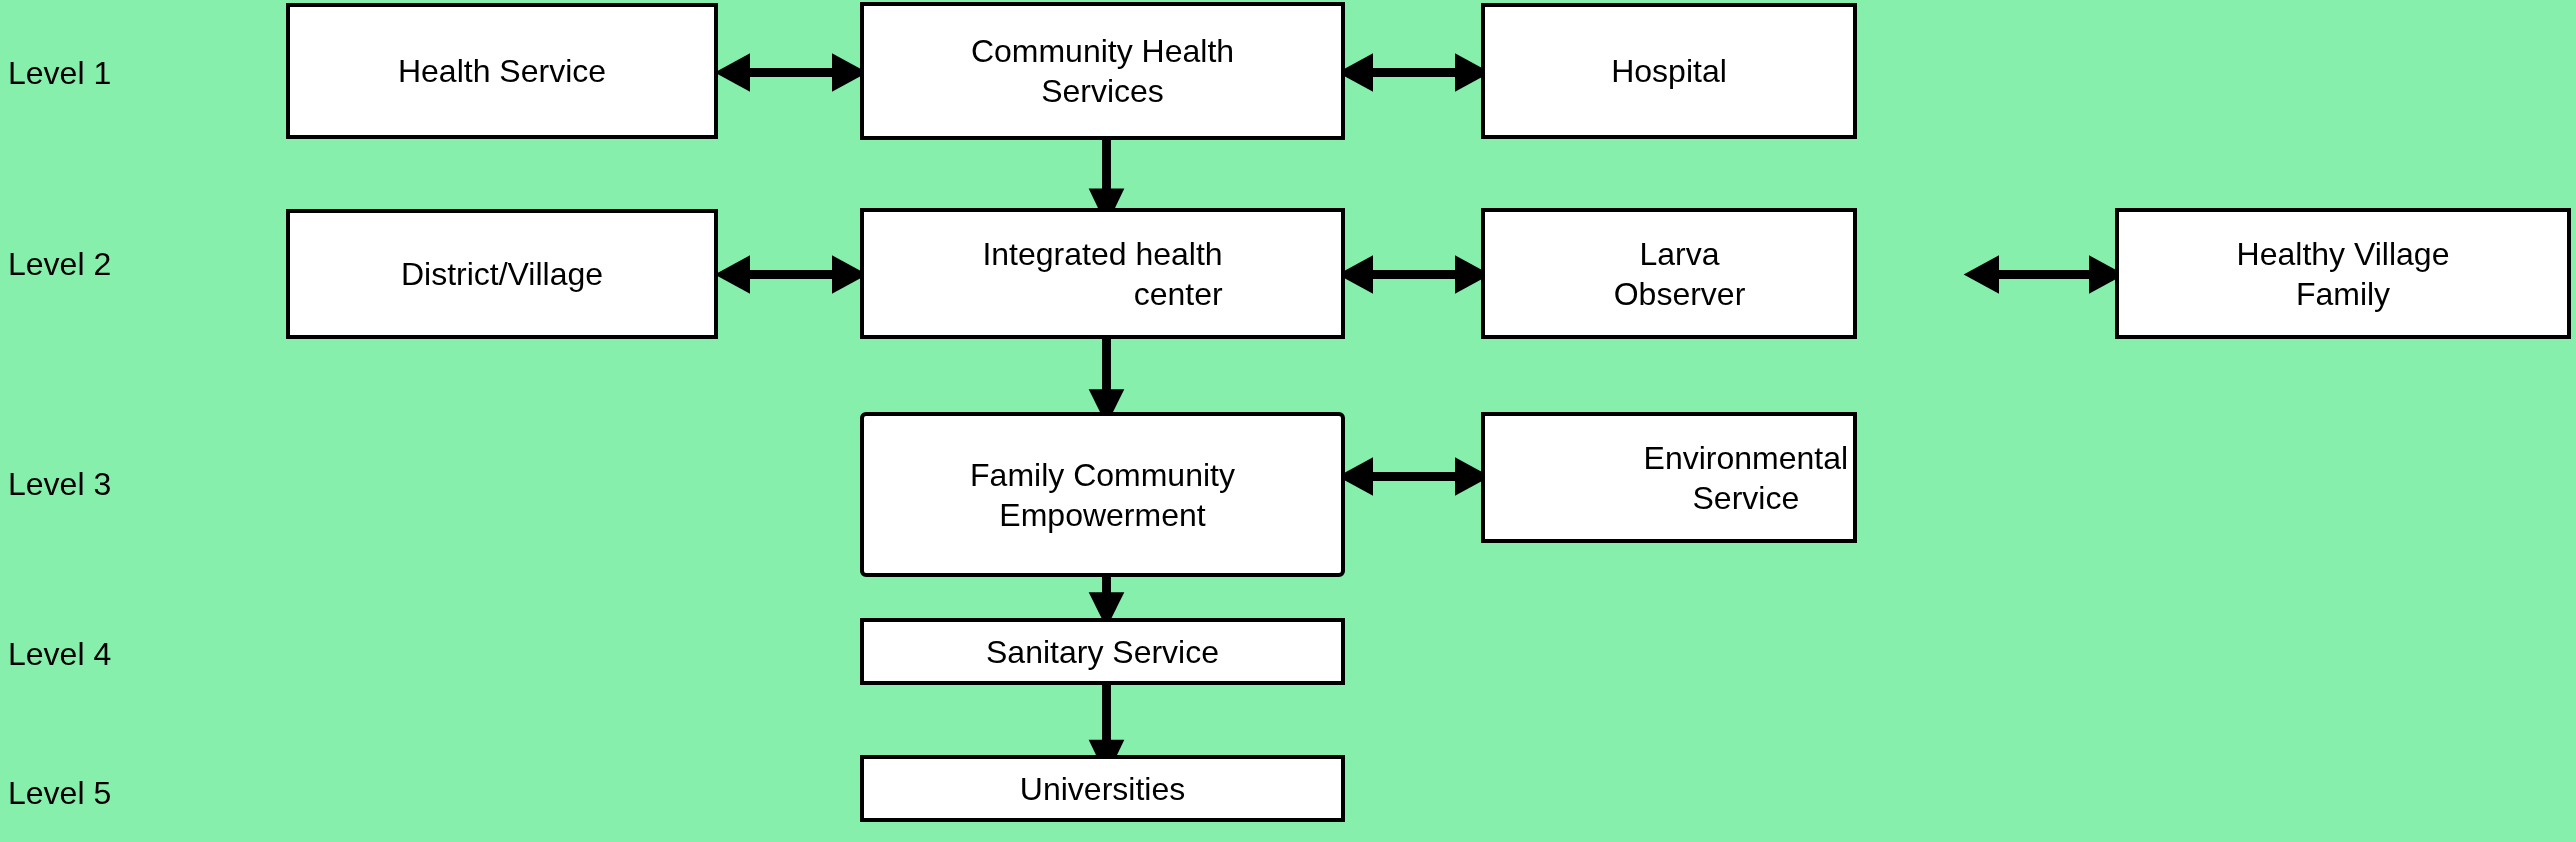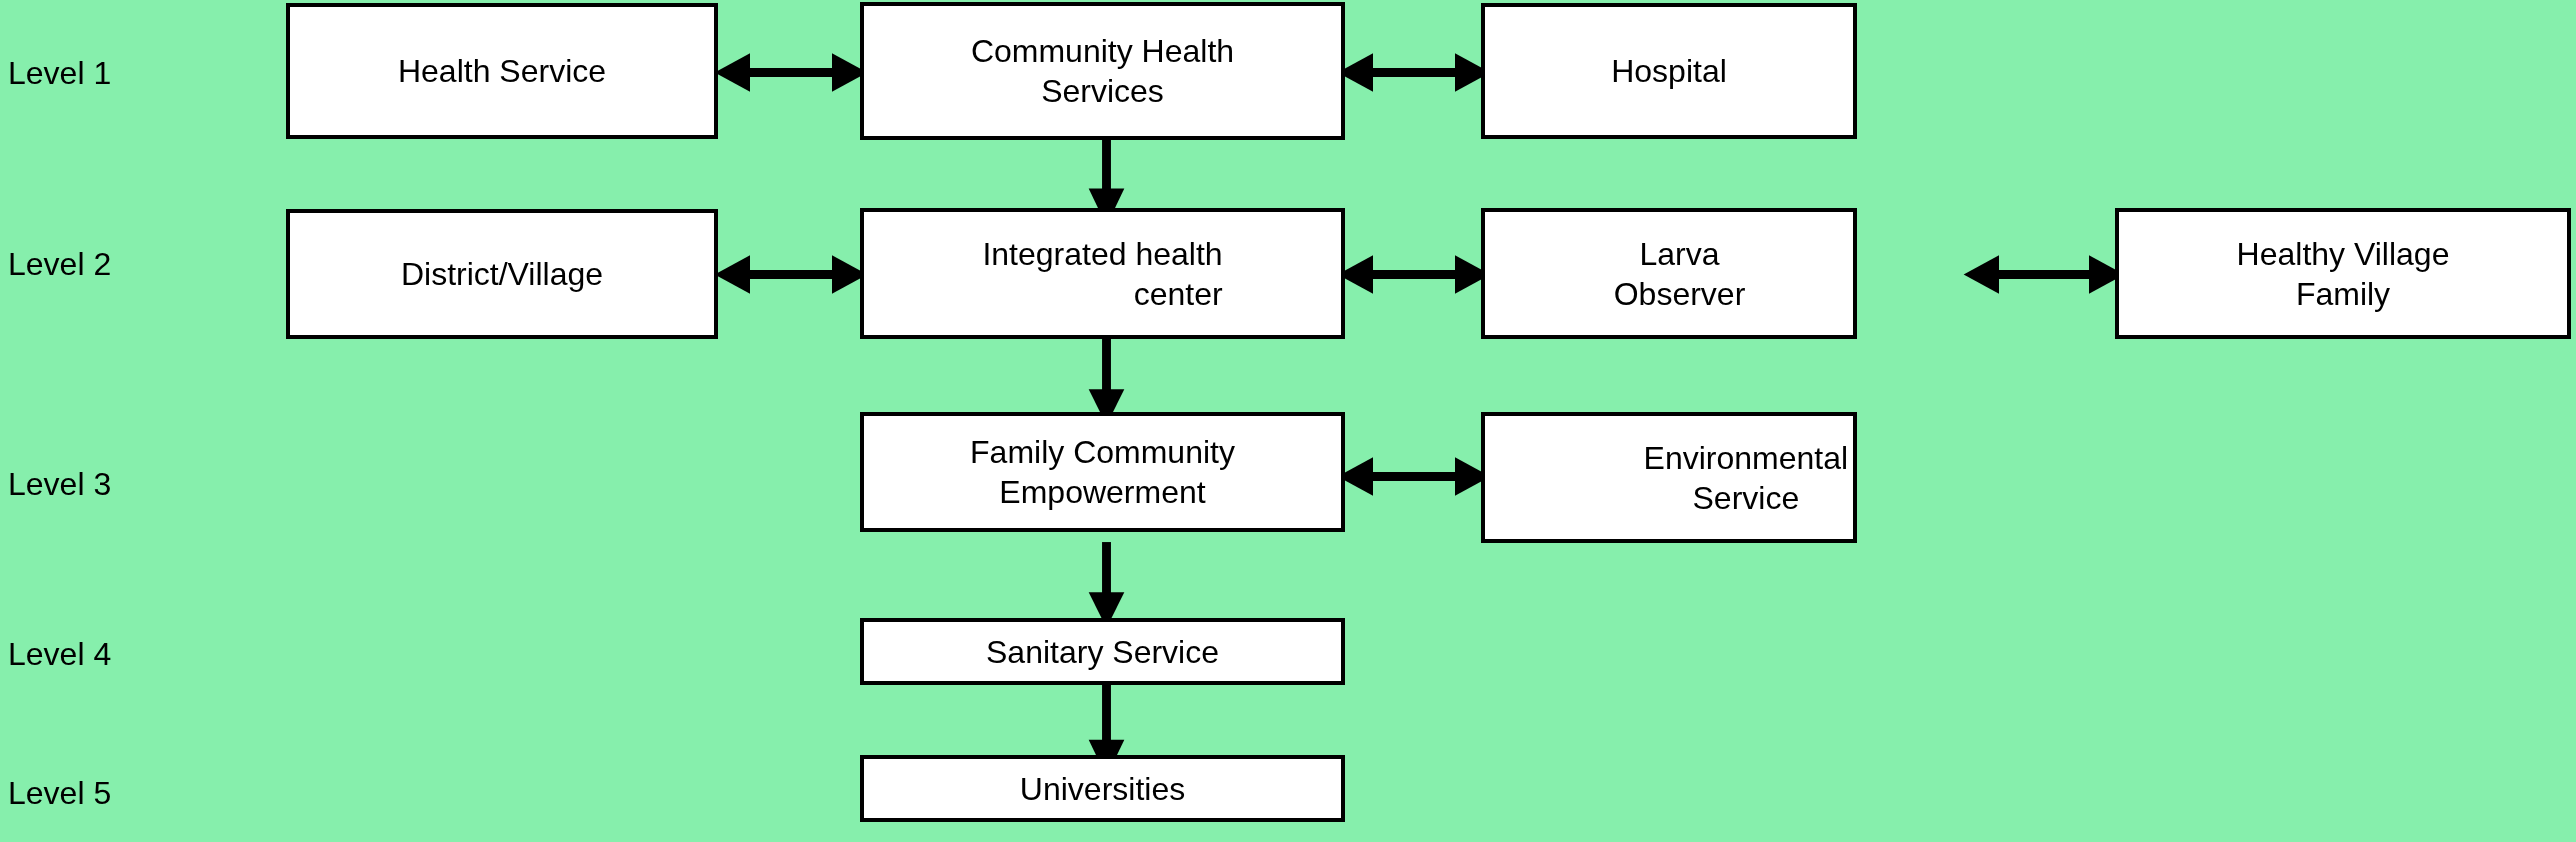--- a/index.html
+++ b/index.html
@@ -162,21 +162,21 @@
   <div class="node-box" style="left:1481px; top:208px; width:376px; height:131px;padding-left:21px;">
     <span class="node-label">Larva
 Observer</span>
   </div>
 
   <div class="node-box" style="left:2115px; top:208px; width:456px; height:131px;">
     <span class="node-label">Healthy Village
 Family</span>
   </div>
 
-  <div class="node-box" style="left:860px; top:412px; width:485px; height:120px;">
+  <div class="node-box" style="left:860px; top:412px; width:485px; height:165px;border-radius:6px;">
     <span class="node-label">Family Community
 Empowerment</span>
   </div>
 
   <div class="node-box" style="left:1481px; top:412px; width:376px; height:131px;justify-content:flex-end;">
     <span class="node-label">Environmental
 Service</span>
   </div>
 
   <div class="node-box" style="left:860px; top:618px; width:485px; height:67px;">

